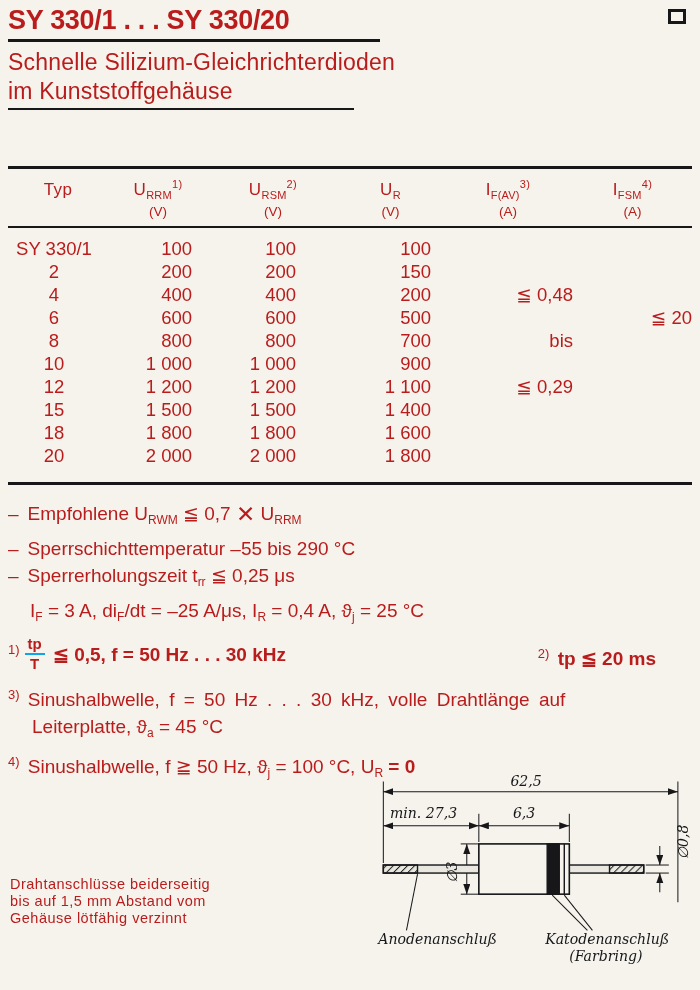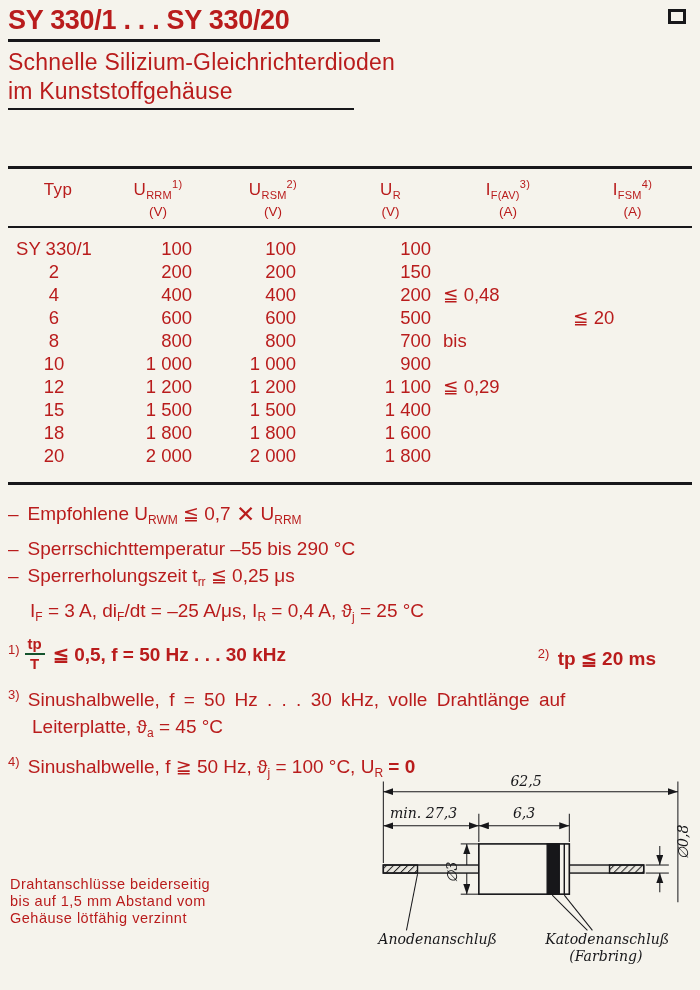--- a/index.html
+++ b/index.html
@@ -19,34 +19,34 @@
   .hsub{font-size:11px;vertical-align:-4px;letter-spacing:.2px}
   .hsup{font-size:11px;vertical-align:7px}
   .hunit{font-size:13.5px;text-align:center;margin-top:3px}
   .spec-table td{font-size:18.5px;height:23px;line-height:23px;overflow:visible}
   .spec-table tbody tr:first-child td{padding-top:9px}
   .spec-table tbody tr:last-child td{padding-bottom:15px}
   td.c-typ{text-align:center;padding-right:8px}
   td.c-urrm{text-align:right;padding-right:16px}
   td.c-ursm{text-align:right;padding-right:42px}
   td.c-ur{text-align:right;padding-right:12px}
-  td.c-ifav,td.c-ifsm{text-align:left}
+  td.c-ifav,td.c-ifsm{text-align:right}
 
   .notes{position:absolute;left:8px;top:500px;width:688px;font-size:19px;line-height:27.5px}
   .ndash{margin-right:9px}
   .sub{font-size:12px;vertical-align:-4px}
   .fmark{font-size:13px;vertical-align:7px;margin-right:3px}
   .indent{padding-left:22px}
   .bold{font-weight:bold}
   .bigx{font-size:23px;line-height:1;vertical-align:-2px}
   .spread{word-spacing:4px}
   .fn-row{display:flex;justify-content:space-between;align-items:center;margin:5px 0 4px}
   .fn-right{margin-right:40px}
   .frac{display:inline-block;vertical-align:middle;text-align:center;line-height:1.05;margin:0 3px 5px 2px}
-  .frac-top{display:block;font-size:15px;font-weight:bold;border-bottom:2px solid #14532d;padding:0 3px 1px}
+  .frac-top{display:block;font-size:15px;font-weight:bold;border-bottom:2px solid #0ea5e9;padding:0 3px 1px}
   .frac-bot{display:block;font-size:15px;font-weight:bold;padding-top:1px}
   .fn3-line2{padding-left:24px}
 
   .diagram{position:absolute;left:320px;top:753px;width:380px;height:217px}
   .dia-text{font-family:"DejaVu Serif",serif;font-style:italic;font-size:14px;fill:#17171a}
 
   .bottom-note{position:absolute;left:10px;top:876px;font-size:14.5px;font-weight:normal;letter-spacing:.5px;line-height:17px}
 </style>
 </head>
 <body>

